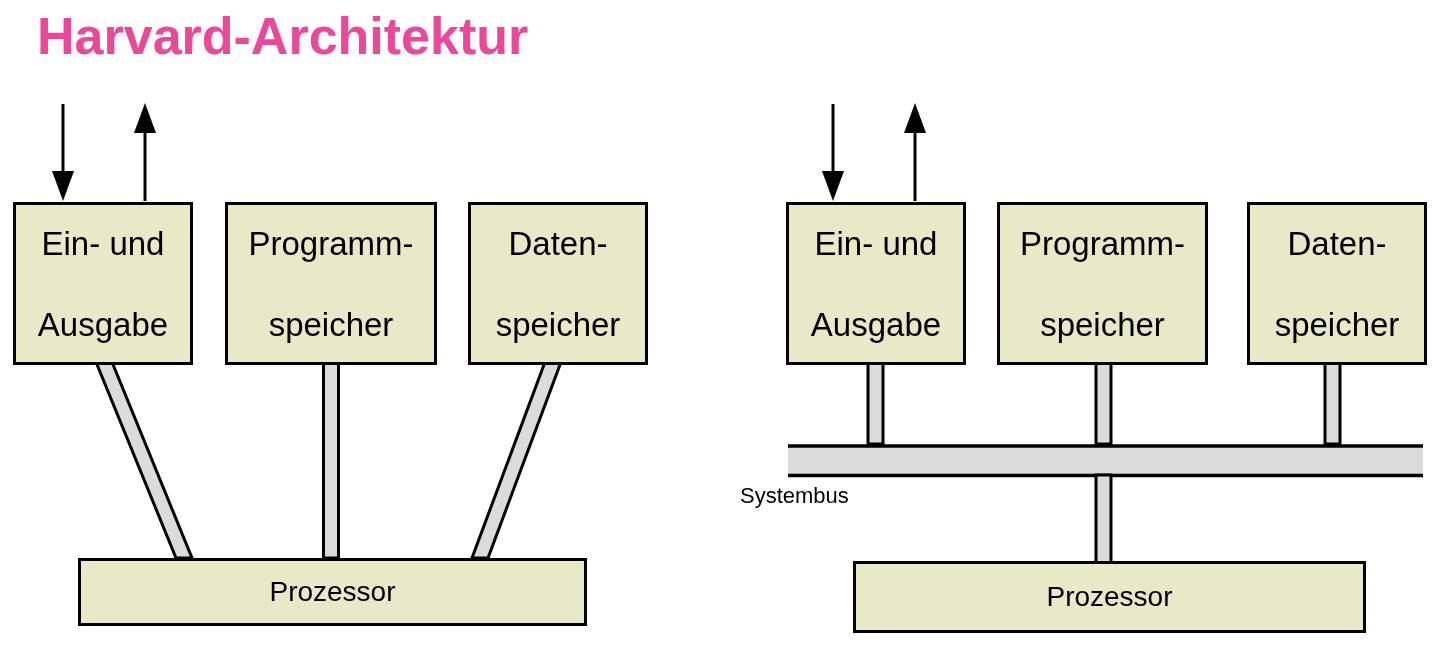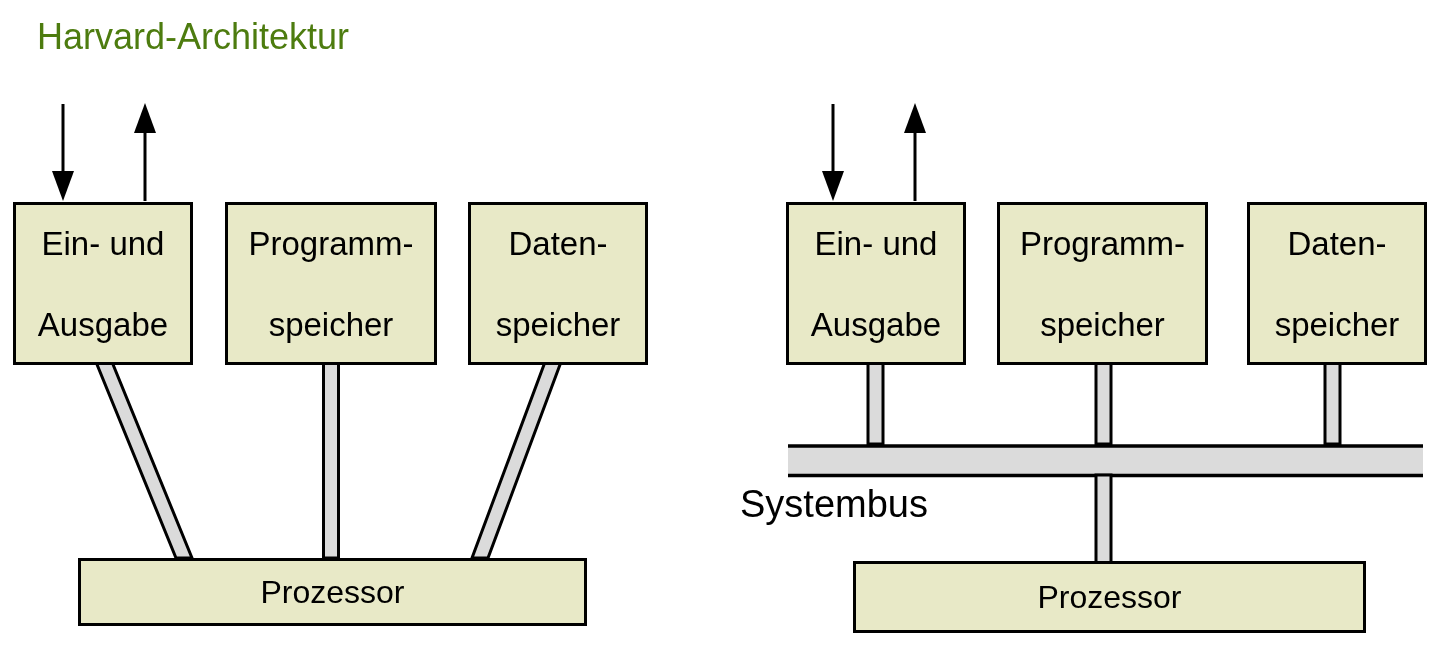--- a/index.html
+++ b/index.html
@@ -12,24 +12,24 @@
     font-family: "Liberation Sans", sans-serif;
     color: #000000;
   }
   .layer {
     position: absolute;
     left: 0; top: 0;
     width: 1448px; height: 655px;
   }
   .title {
     position: absolute;
-    font-weight: normal;
-    font-size: 36px;
+    font-weight: bold;
+    font-size: 52px;
     line-height: 57px;
-    color: #4d7c0f;
+    color: #ec4899;
     white-space: nowrap;
   }
   .title-left  { left: 37px;  top: 8px; }
   .title-right { left: 790px; top: 8px; }
   .box {
     position: absolute;
     box-sizing: border-box;
     background: #e8e9c7;
     border: 3.5px solid #000000;
     display: flex;
@@ -43,27 +43,27 @@
   }
   .mem-box { top: 202px; height: 163px; }
   .proc-box {
     position: absolute;
     box-sizing: border-box;
     background: #e8e9c7;
     border: 3.5px solid #000000;
     display: flex;
     justify-content: center;
     align-items: center;
-    font-size: 32px;
+    font-size: 28px;
   }
   .bus-label {
     position: absolute;
     left: 740px;
     top: 483px;
-    font-size: 38px;
+    font-size: 22px;
     white-space: nowrap;
   }
   
   .hb1 { left: 13px;  width: 180px; }
   .hb2 { left: 225px; width: 212px; }
   .hb3 { left: 468px; width: 180px; }
   
   .pb1 { left: 786px;  width: 180px; }
   .pb2 { left: 997px;  width: 211px; }
   .pb3 { left: 1247px; width: 180px; }

